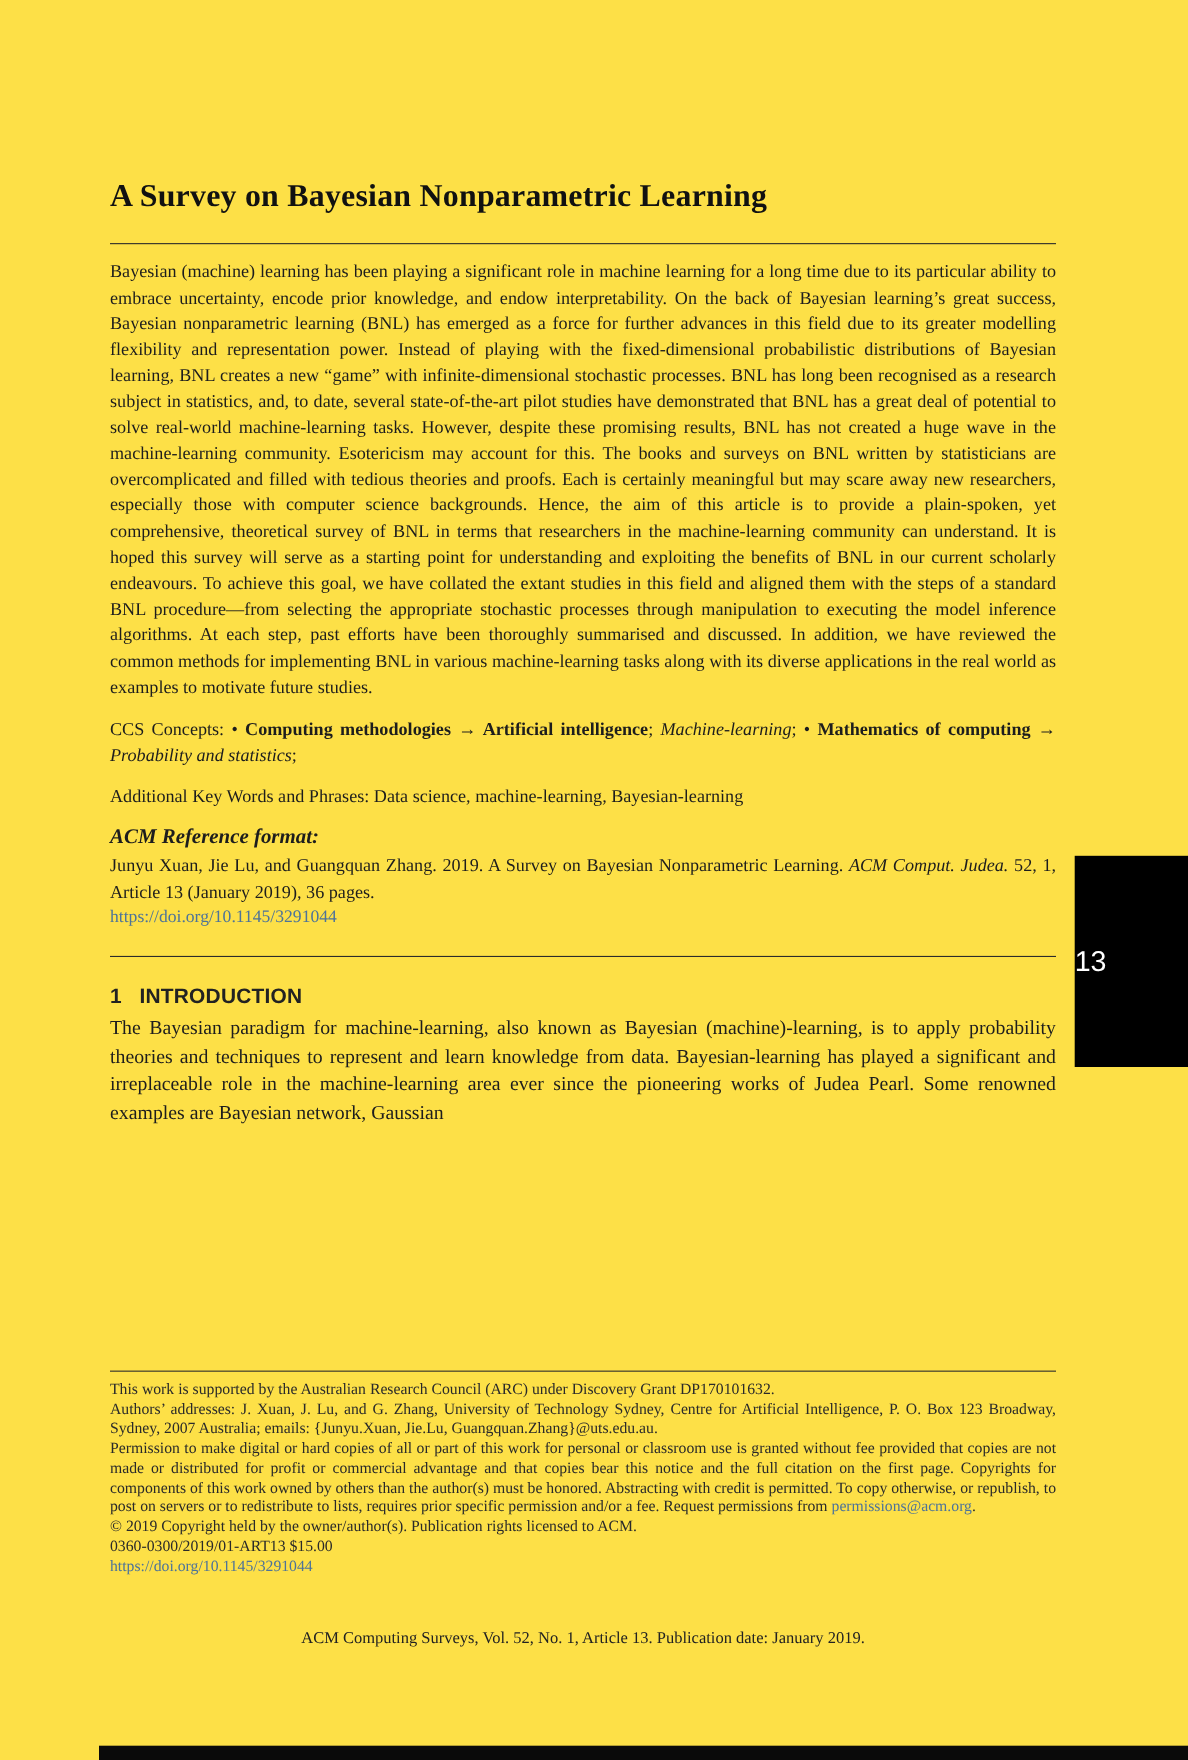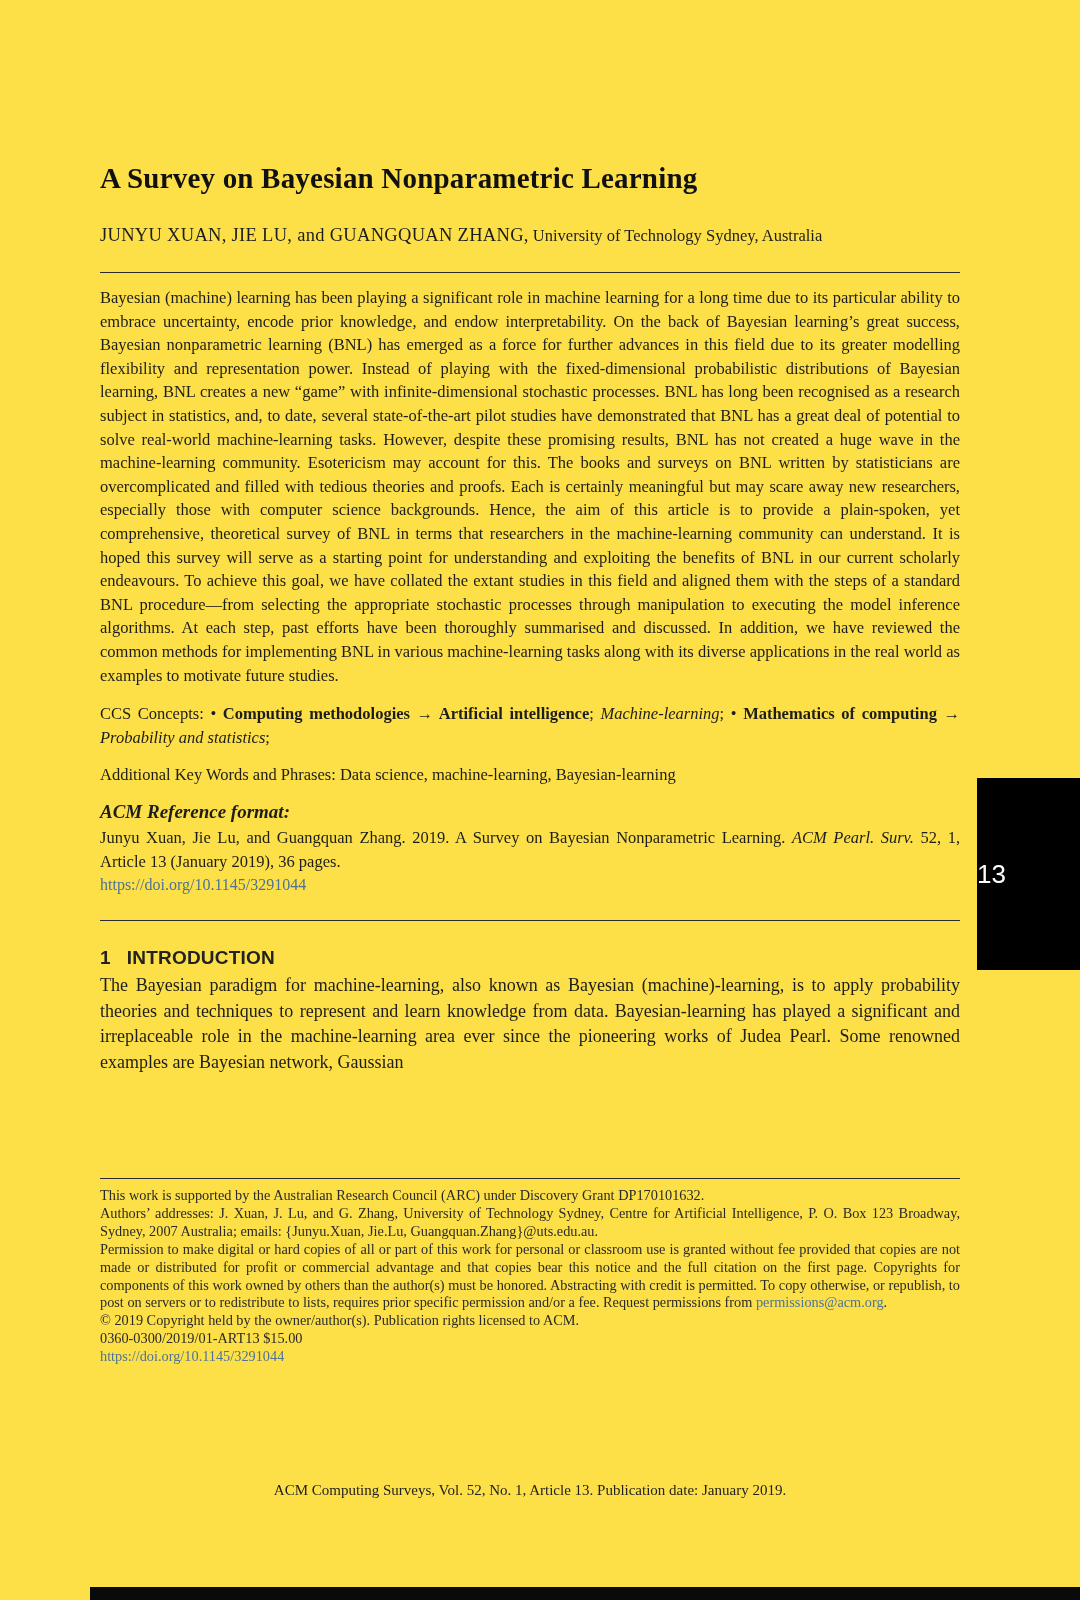--- a/index.html
+++ b/index.html
@@ -91,21 +91,21 @@
   }
   .section-number { margin-right: 16px; }
   .intro-para {
     margin-top: 4px;
     font-size: 18px;
     line-height: 25.5px;
     text-align: justify;
   }
   .footnote-block {
     position: absolute;
-    top: 1178px;
+    top: 1246px;
     left: 100px;
     width: 860px;
   }
   .rule-foot { border-top: 1.2px solid #2b2b2b; }
   .footnote-text {
     margin-top: 8px;
     font-size: 14.3px;
     line-height: 17.9px;
     text-align: justify;
     color: #2a2a2a;
@@ -147,38 +147,35 @@
 </style>
 </head>
 <body>
 
 <div class="page">
 
   <div class="content">
 
     <h1 class="paper-title">A Survey on Bayesian Nonparametric Learning</h1>
 
-    <div class="authors-line">
-      <span class="author-names">JUNYU XUAN, JIE LU, and GUANGQUAN ZHANG,</span><span class="affiliation"> University of Technology Sydney, Australia</span>
-    </div>
 
     <hr class="rule rule-top">
 
     <div class="abstract">Bayesian (machine) learning has been playing a significant role in machine learning for a long time due to its particular ability to embrace uncertainty, encode prior knowledge, and endow interpretability. On the back of Bayesian learning’s great success, Bayesian nonparametric learning (BNL) has emerged as a force for further advances in this field due to its greater modelling flexibility and representation power. Instead of playing with the fixed-dimensional probabilistic distributions of Bayesian learning, BNL creates a new “game” with infinite-dimensional stochastic processes. BNL has long been recognised as a research subject in statistics, and, to date, several state-of-the-art pilot studies have demonstrated that BNL has a great deal of potential to solve real-world machine-learning tasks. However, despite these promising results, BNL has not created a huge wave in the machine-learning community. Esotericism may account for this. The books and surveys on BNL written by statisticians are overcomplicated and filled with tedious theories and proofs. Each is certainly meaningful but may scare away new researchers, especially those with computer science backgrounds. Hence, the aim of this article is to provide a plain-spoken, yet comprehensive, theoretical survey of BNL in terms that researchers in the machine-learning community can understand. It is hoped this survey will serve as a starting point for understanding and exploiting the benefits of BNL in our current scholarly endeavours. To achieve this goal, we have collated the extant studies in this field and aligned them with the steps of a standard BNL procedure—from selecting the appropriate stochastic processes through manipulation to executing the model inference algorithms. At each step, past efforts have been thoroughly summarised and discussed. In addition, we have reviewed the common methods for implementing BNL in various machine-learning tasks along with its diverse applications in the real world as examples to motivate future studies.</div>
 
     <div class="ccs">
       <span>CCS Concepts: • </span><span class="b">Computing methodologies → Artificial intelligence</span><span>; </span><span class="i">Machine-learning</span><span>; • </span><span class="b">Mathematics of computing</span><span class="i"> → </span><span class="i">Probability and statistics</span><span>;</span>
     </div>
 
     <div class="keywords">Additional Key Words and Phrases: Data science, machine-learning, Bayesian-learning</div>
 
     <div class="ref-block">
       <div class="ref-heading">ACM Reference format:</div>
       <div class="ref-text">
-        <span>Junyu Xuan, Jie Lu, and Guangquan Zhang. 2019. A Survey on Bayesian Nonparametric Learning. </span><span class="i">ACM Pearl. Surv.</span><span> 52, 1, Article 13 (January 2019), 36 pages.</span>
+        <span>Junyu Xuan, Jie Lu, and Guangquan Zhang. 2019. A Survey on Bayesian Nonparametric Learning. </span><span class="i">ACM Comput. Judea.</span><span> 52, 1, Article 13 (January 2019), 36 pages.</span>
       </div>
       <div class="doi-line">
         <a class="link">https://doi.org/10.1145/3291044</a>
       </div>
     </div>
 
     <hr class="rule rule-mid">
 
     <div class="section-heading">
       <span class="section-number">1</span><span>INTRODUCTION</span>

